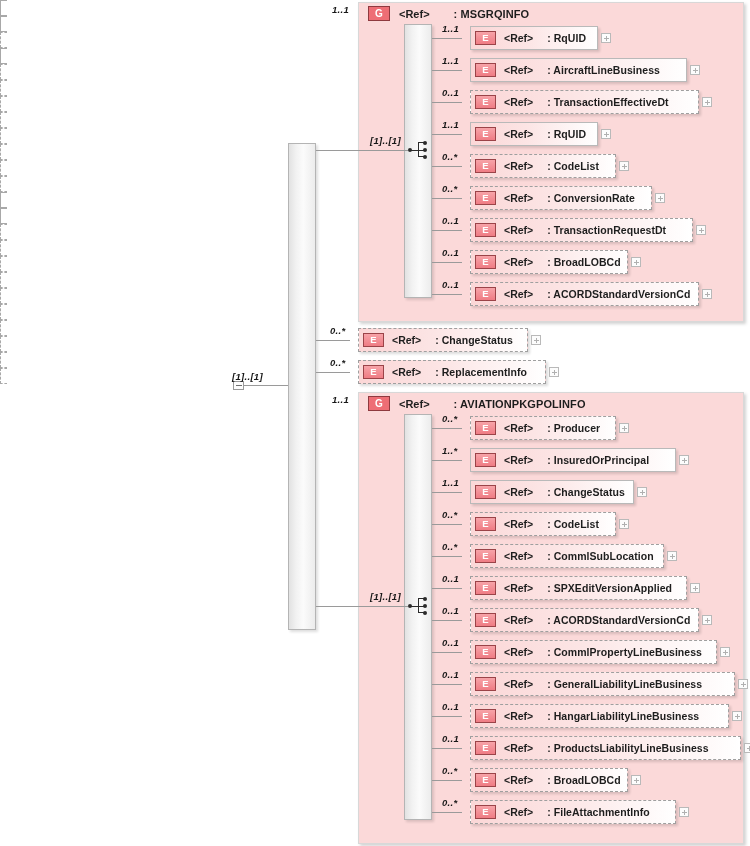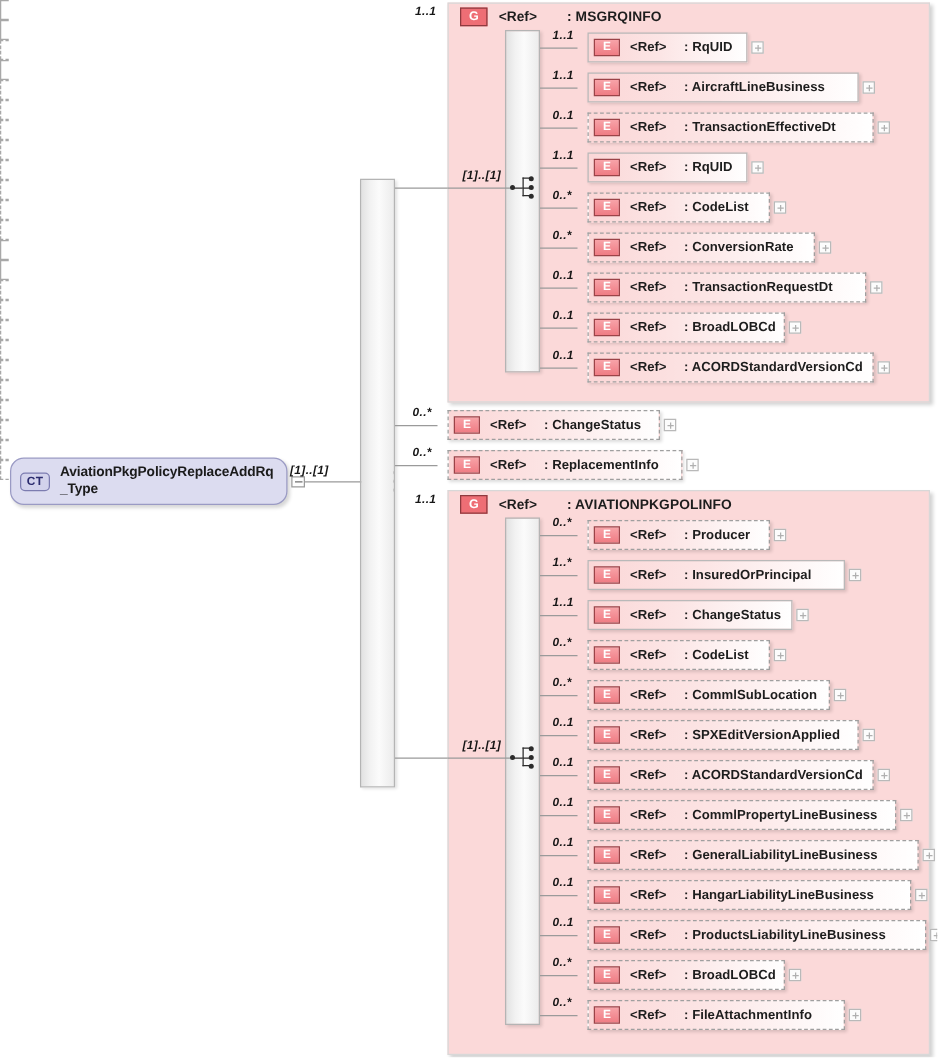--- a/index.html
+++ b/index.html
@@ -168,24 +168,20 @@
     font-weight:700;
     color:#161616;
     white-space:nowrap;
     letter-spacing:.3px;
   }
 </style>
 </head>
 <body>
 
 <div id="canvas">
-    <div class="ct-box" style="left: 8px; top: 366px; width: 222px; height: 38px;">
-      <span class="ct-badge">CT</span>
-      <span class="ct-label">AviationPkgPolicyReplaceAddRq_Type</span>
-    </div>
     <div class="stub" style="left: 233px; top: 381px;"></div>
     <div class="hline" style="left: 244px; top: 385px; width: 52px;"></div>
     <div class="card" style="left: 232px; top: 371px;">[1]..[1]</div>
     <div class="seq" style="left: 296px; top: 375px;">
       <div class="dot" style="left: 0px; top: 8px;"></div>
       <div class="sg" style="left: 3px; top: 9.5px; width: 7px; height: 1px;"></div>
       <div class="sg" style="left: 10px; top: 2px; width: 1px; height: 15px;"></div>
       <div class="sg" style="left: 10px; top: 2px; width: 6px; height: 1px;"></div>
       <div class="dot" style="left: 15px; top: 0.5px;"></div>
       <div class="sg" style="left: 10px; top: 9.5px; width: 6px; height: 1px;"></div>

